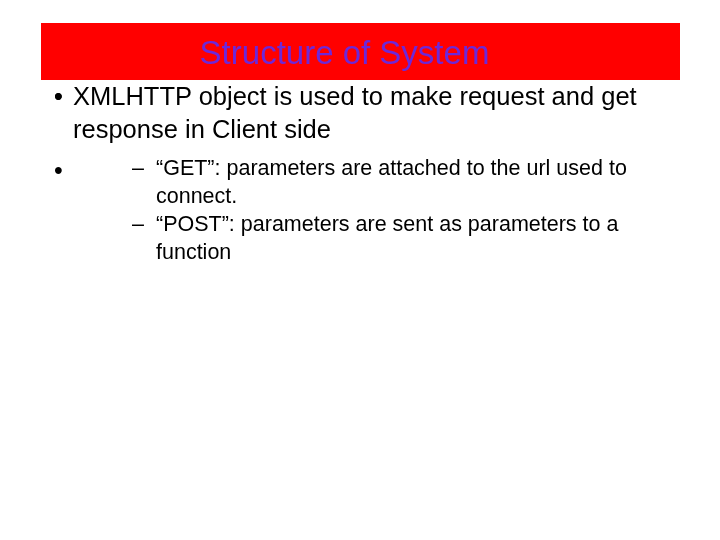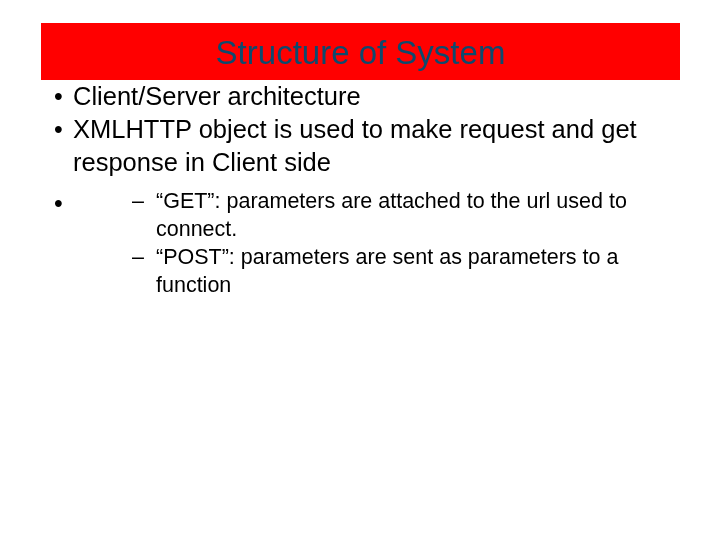--- a/index.html
+++ b/index.html
@@ -22,28 +22,28 @@
   .title-bar {
     position: absolute;
     left: 41px;
     top: 23px;
     width: 639px;
     height: 57px;
     background: #FF0000;
   }
   .title-text {
     position: absolute;
-    left: 41px;
+    left: 25px;
     top: 24px;
     width: 639px;
     height: 57px;
     display: flex;
     align-items: center;
     justify-content: center;
-    color: #0c4a6e;
+    color: #6d28d9;
     font-size: 33px;
     font-weight: normal;
     letter-spacing: 0px;
     white-space: nowrap;
   }
   .body {
     position: absolute;
     left: 30px;
     top: 80px;
     width: 665px;
@@ -99,21 +99,20 @@
 <div class="slide">
 
   <div class="title-bar"></div>
   <div class="title-text">Structure of System</div>
 
   <div class="body">
     <ul class="level1">
 
       <li>
         <span class="b1">•</span>
-        <span>Client/Server architecture</span>
       </li>
 
       <li>
         <span class="b1">•</span>
         <span>XMLHTTP object is used to make request and get response in Client side</span>
       </li>
 
       <li>
         <span class="b1">•</span>
 

